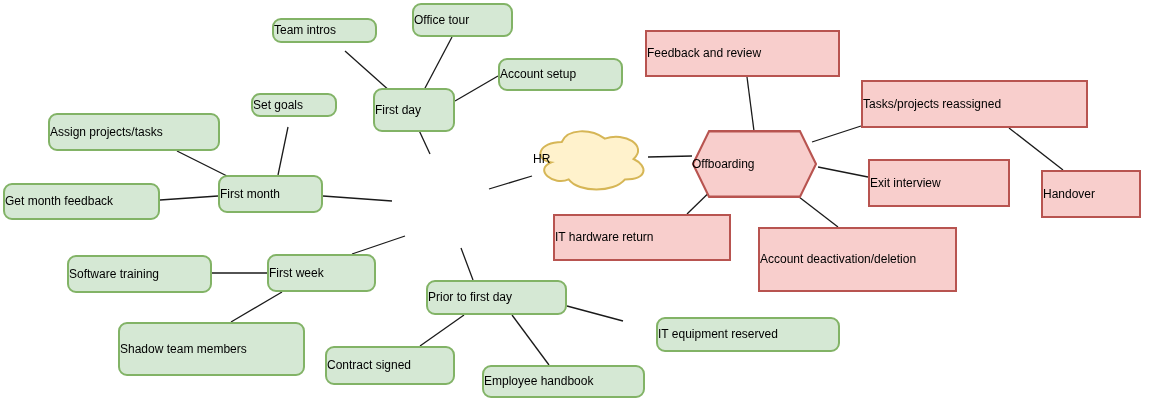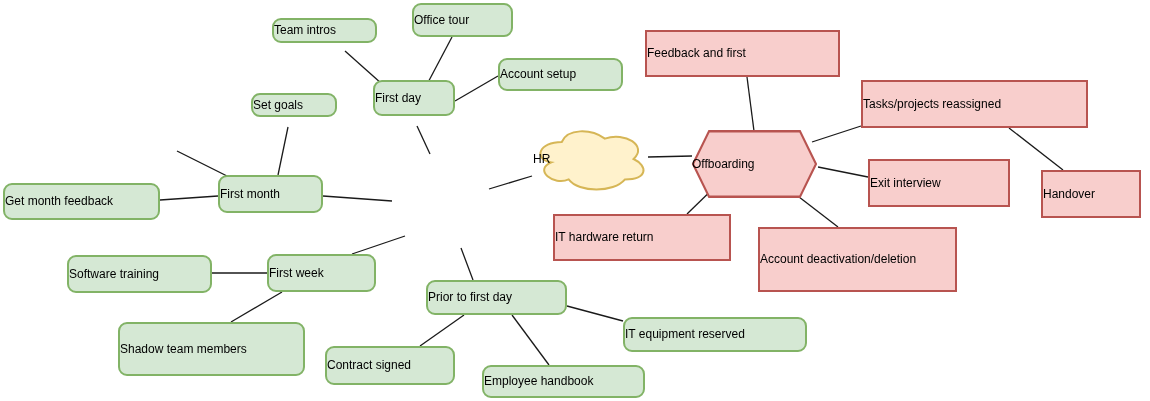--- a/index.html
+++ b/index.html
@@ -81,25 +81,28 @@
 
   <div class="node green-round" style="left:272px;top:18px;width:105px;height:25px">
     <span class="label">Team intros</span>
   </div>
   <div class="node green-round" style="left:412px;top:3px;width:101px;height:34px">
     <span class="label">Office tour</span>
   </div>
   <div class="node green-round" style="left:498px;top:58px;width:125px;height:33px">
     <span class="label">Account setup</span>
   </div>
-  <div class="node green-round" style="left:373px;top:80px;width:82px;height:36px">
+  <div class="node green-round" style="left:373px;top:88px;width:82px;height:44px">
     <span class="label">First day</span>
   </div>
   <div class="node green-round" style="left:251px;top:93px;width:86px;height:24px">
     <span class="label">Set goals</span>
+  </div>
+  <div class="node green-round" style="left:48px;top:113px;width:172px;height:38px">
+    <span class="label">Assign projects/tasks</span>
   </div>
   <div class="node green-round" style="left:3px;top:183px;width:157px;height:37px">
     <span class="label">Get month feedback</span>
   </div>
   <div class="node green-round" style="left:218px;top:175px;width:105px;height:38px">
     <span class="label">First month</span>
   </div>
   <div class="node green-round" style="left:67px;top:255px;width:145px;height:38px">
     <span class="label">Software training</span>
   </div>
@@ -111,39 +114,39 @@
   </div>
   <div class="node green-round" style="left:426px;top:280px;width:141px;height:35px">
     <span class="label">Prior to first day</span>
   </div>
   <div class="node green-round" style="left:325px;top:346px;width:130px;height:39px">
     <span class="label">Contract signed</span>
   </div>
   <div class="node green-round" style="left:482px;top:365px;width:163px;height:33px">
     <span class="label">Employee handbook</span>
   </div>
-  <div class="node green-round" style="left:623px;top:317px;width:184px;height:35px">
+  <div class="node green-round" style="left:656px;top:317px;width:184px;height:35px">
     <span class="label">IT equipment reserved</span>
   </div>
 
   <div class="node shape-node" style="left:533px;top:125px;width:115px;height:68px">
     <svg viewBox="0 0 115 68" preserveAspectRatio="none">
       <path class="cloud-path" d="M 28.75 17 C 5.75 17 0 34 18.4 37.4 C 0 44.9 20.7 61.2 35.65 54.4 C 46 68 80.5 68 92 54.4 C 115 54.4 115 40.8 100.6 34 C 115 20.4 92 6.8 71.9 13.6 C 57.5 3.4 34.5 3.4 28.75 17 Z"></path>
     </svg>
     <span class="label">HR</span>
   </div>
 
   <div class="node shape-node" style="left:692px;top:130px;width:125px;height:68px">
     <svg viewBox="0 0 125 52" preserveAspectRatio="none">
       <polygon class="hex-poly" points="17,1 108,1 124,26 108,51 17,51 1,26"></polygon>
     </svg>
     <span class="label">Offboarding</span>
   </div>
   <div class="node red-rect" style="left:645px;top:30px;width:195px;height:47px">
-    <span class="label">Feedback and first</span>
+    <span class="label">Feedback and review</span>
   </div>
   <div class="node red-rect" style="left:861px;top:80px;width:227px;height:48px">
     <span class="label">Tasks/projects reassigned</span>
   </div>
   <div class="node red-rect" style="left:868px;top:159px;width:142px;height:48px">
     <span class="label">Exit interview</span>
   </div>
   <div class="node red-rect" style="left:1041px;top:170px;width:100px;height:48px">
     <span class="label">Handover</span>
   </div>

